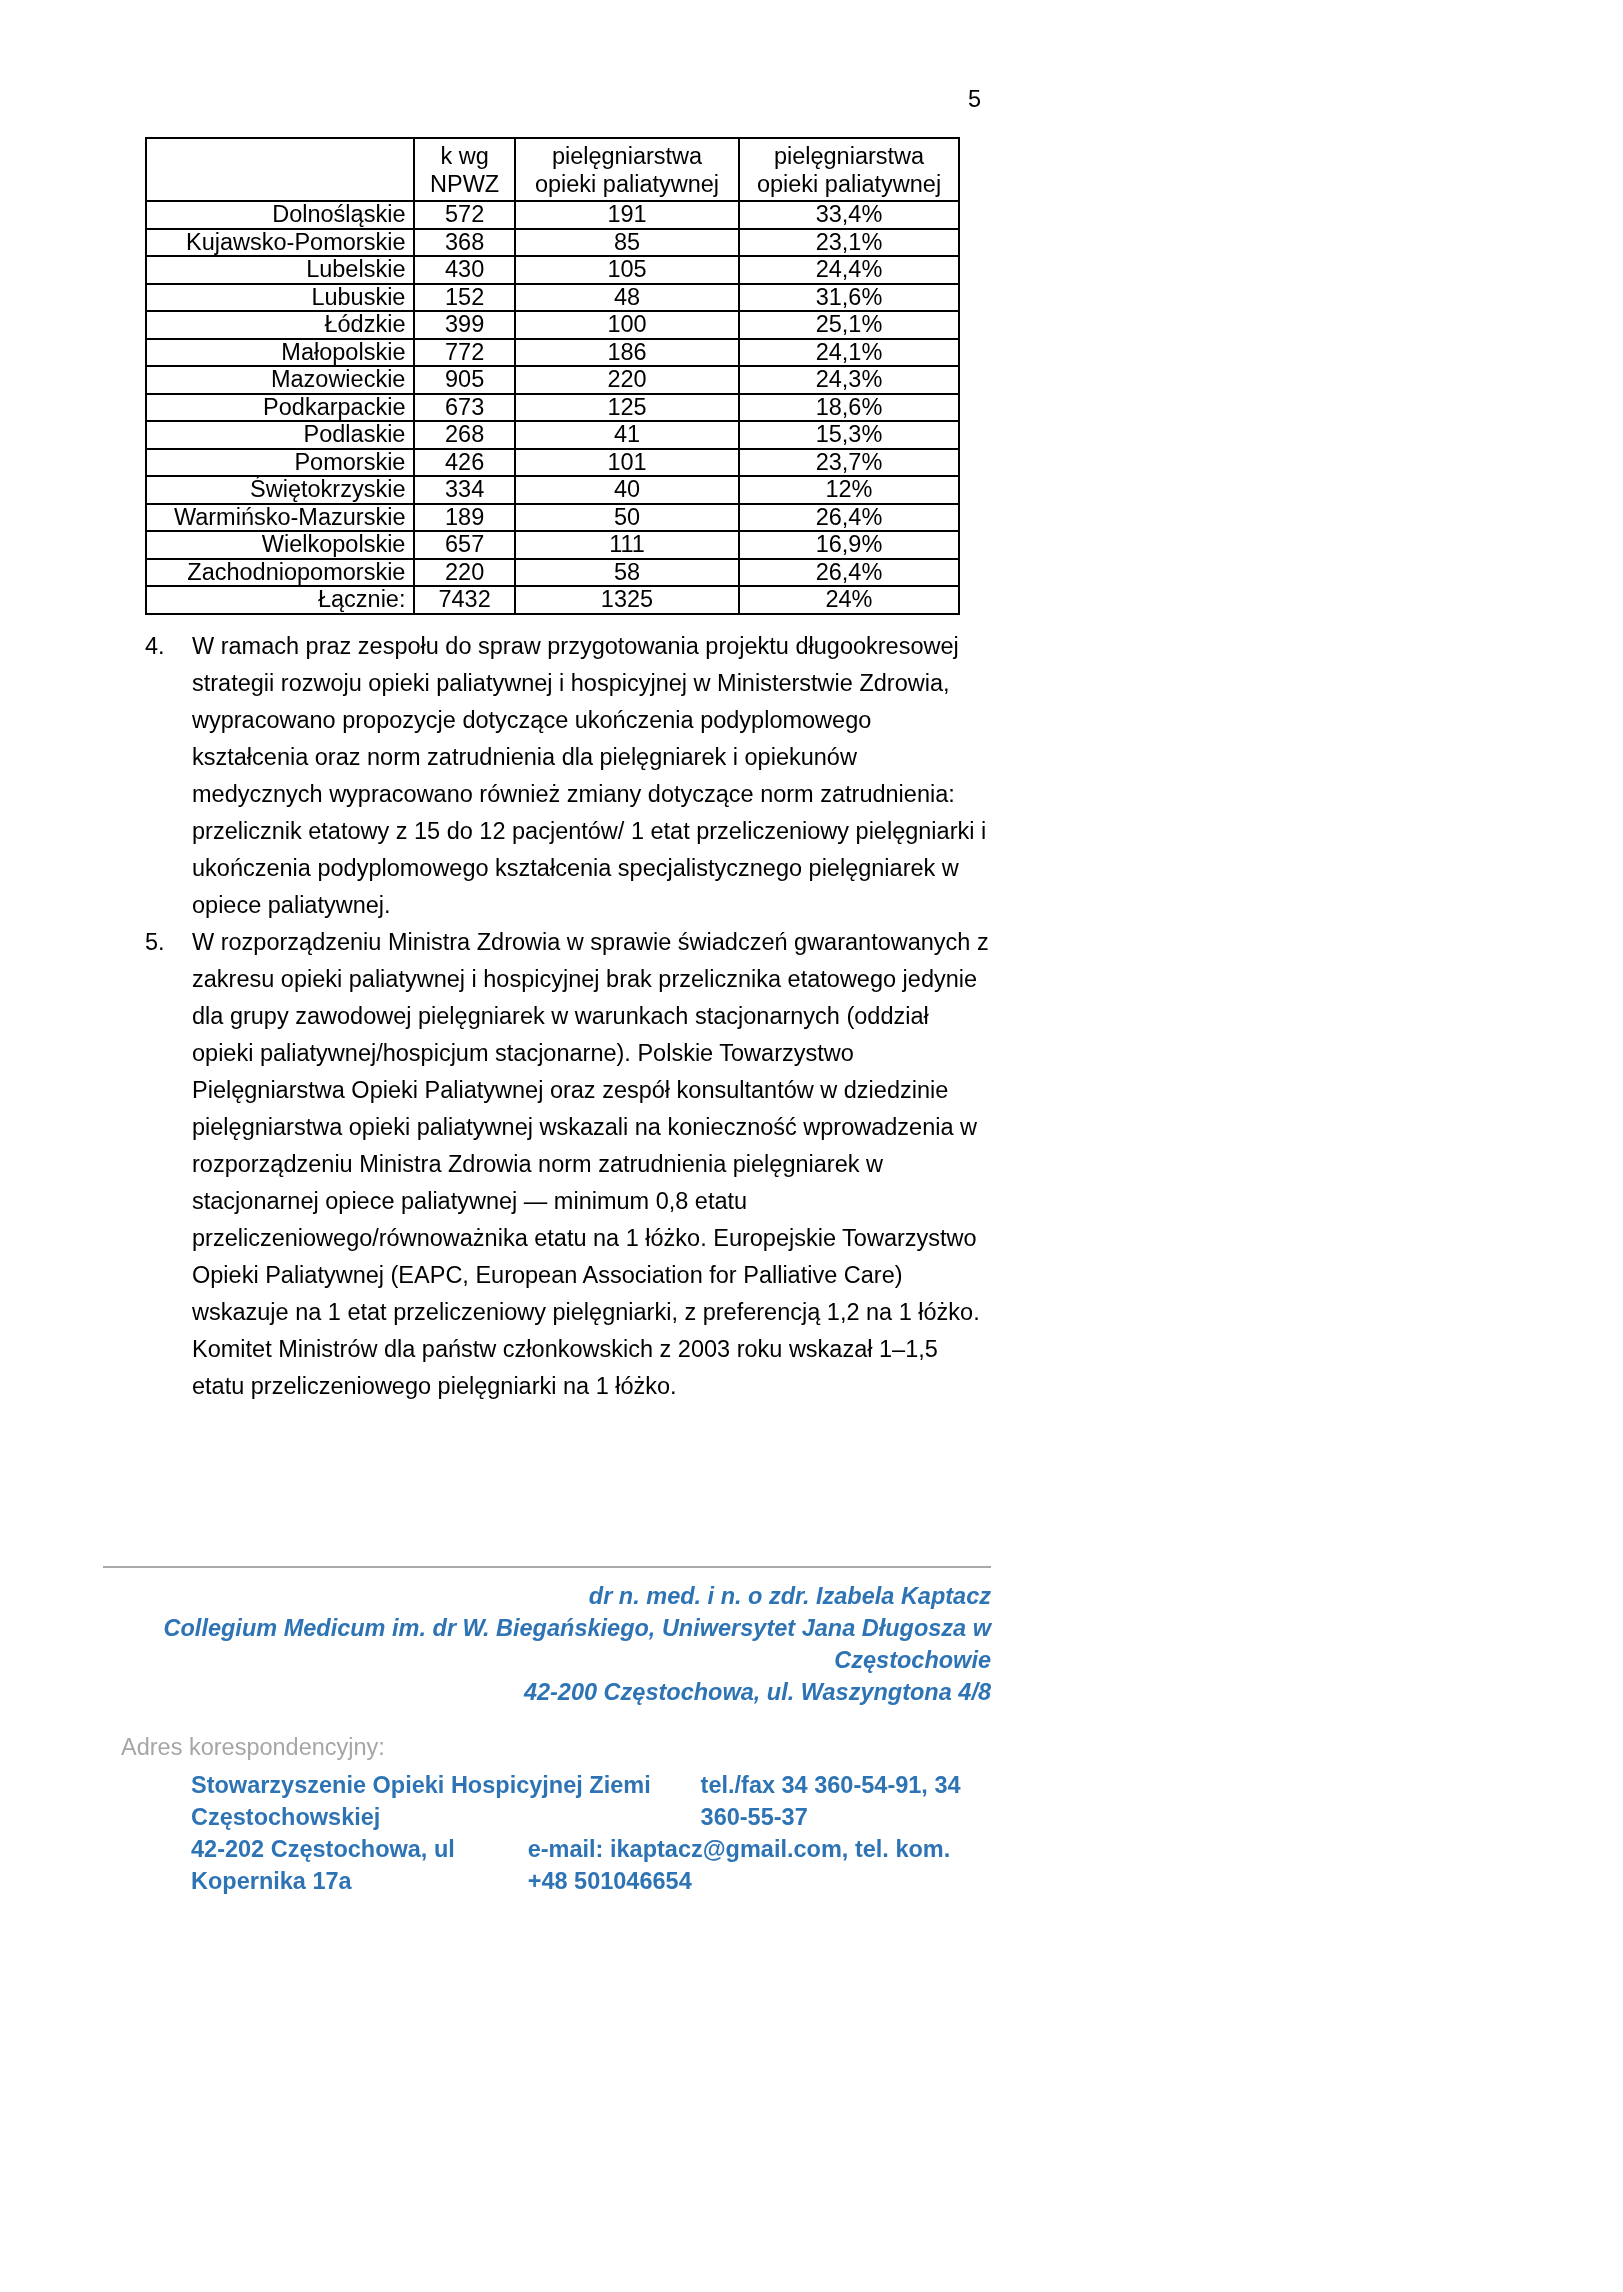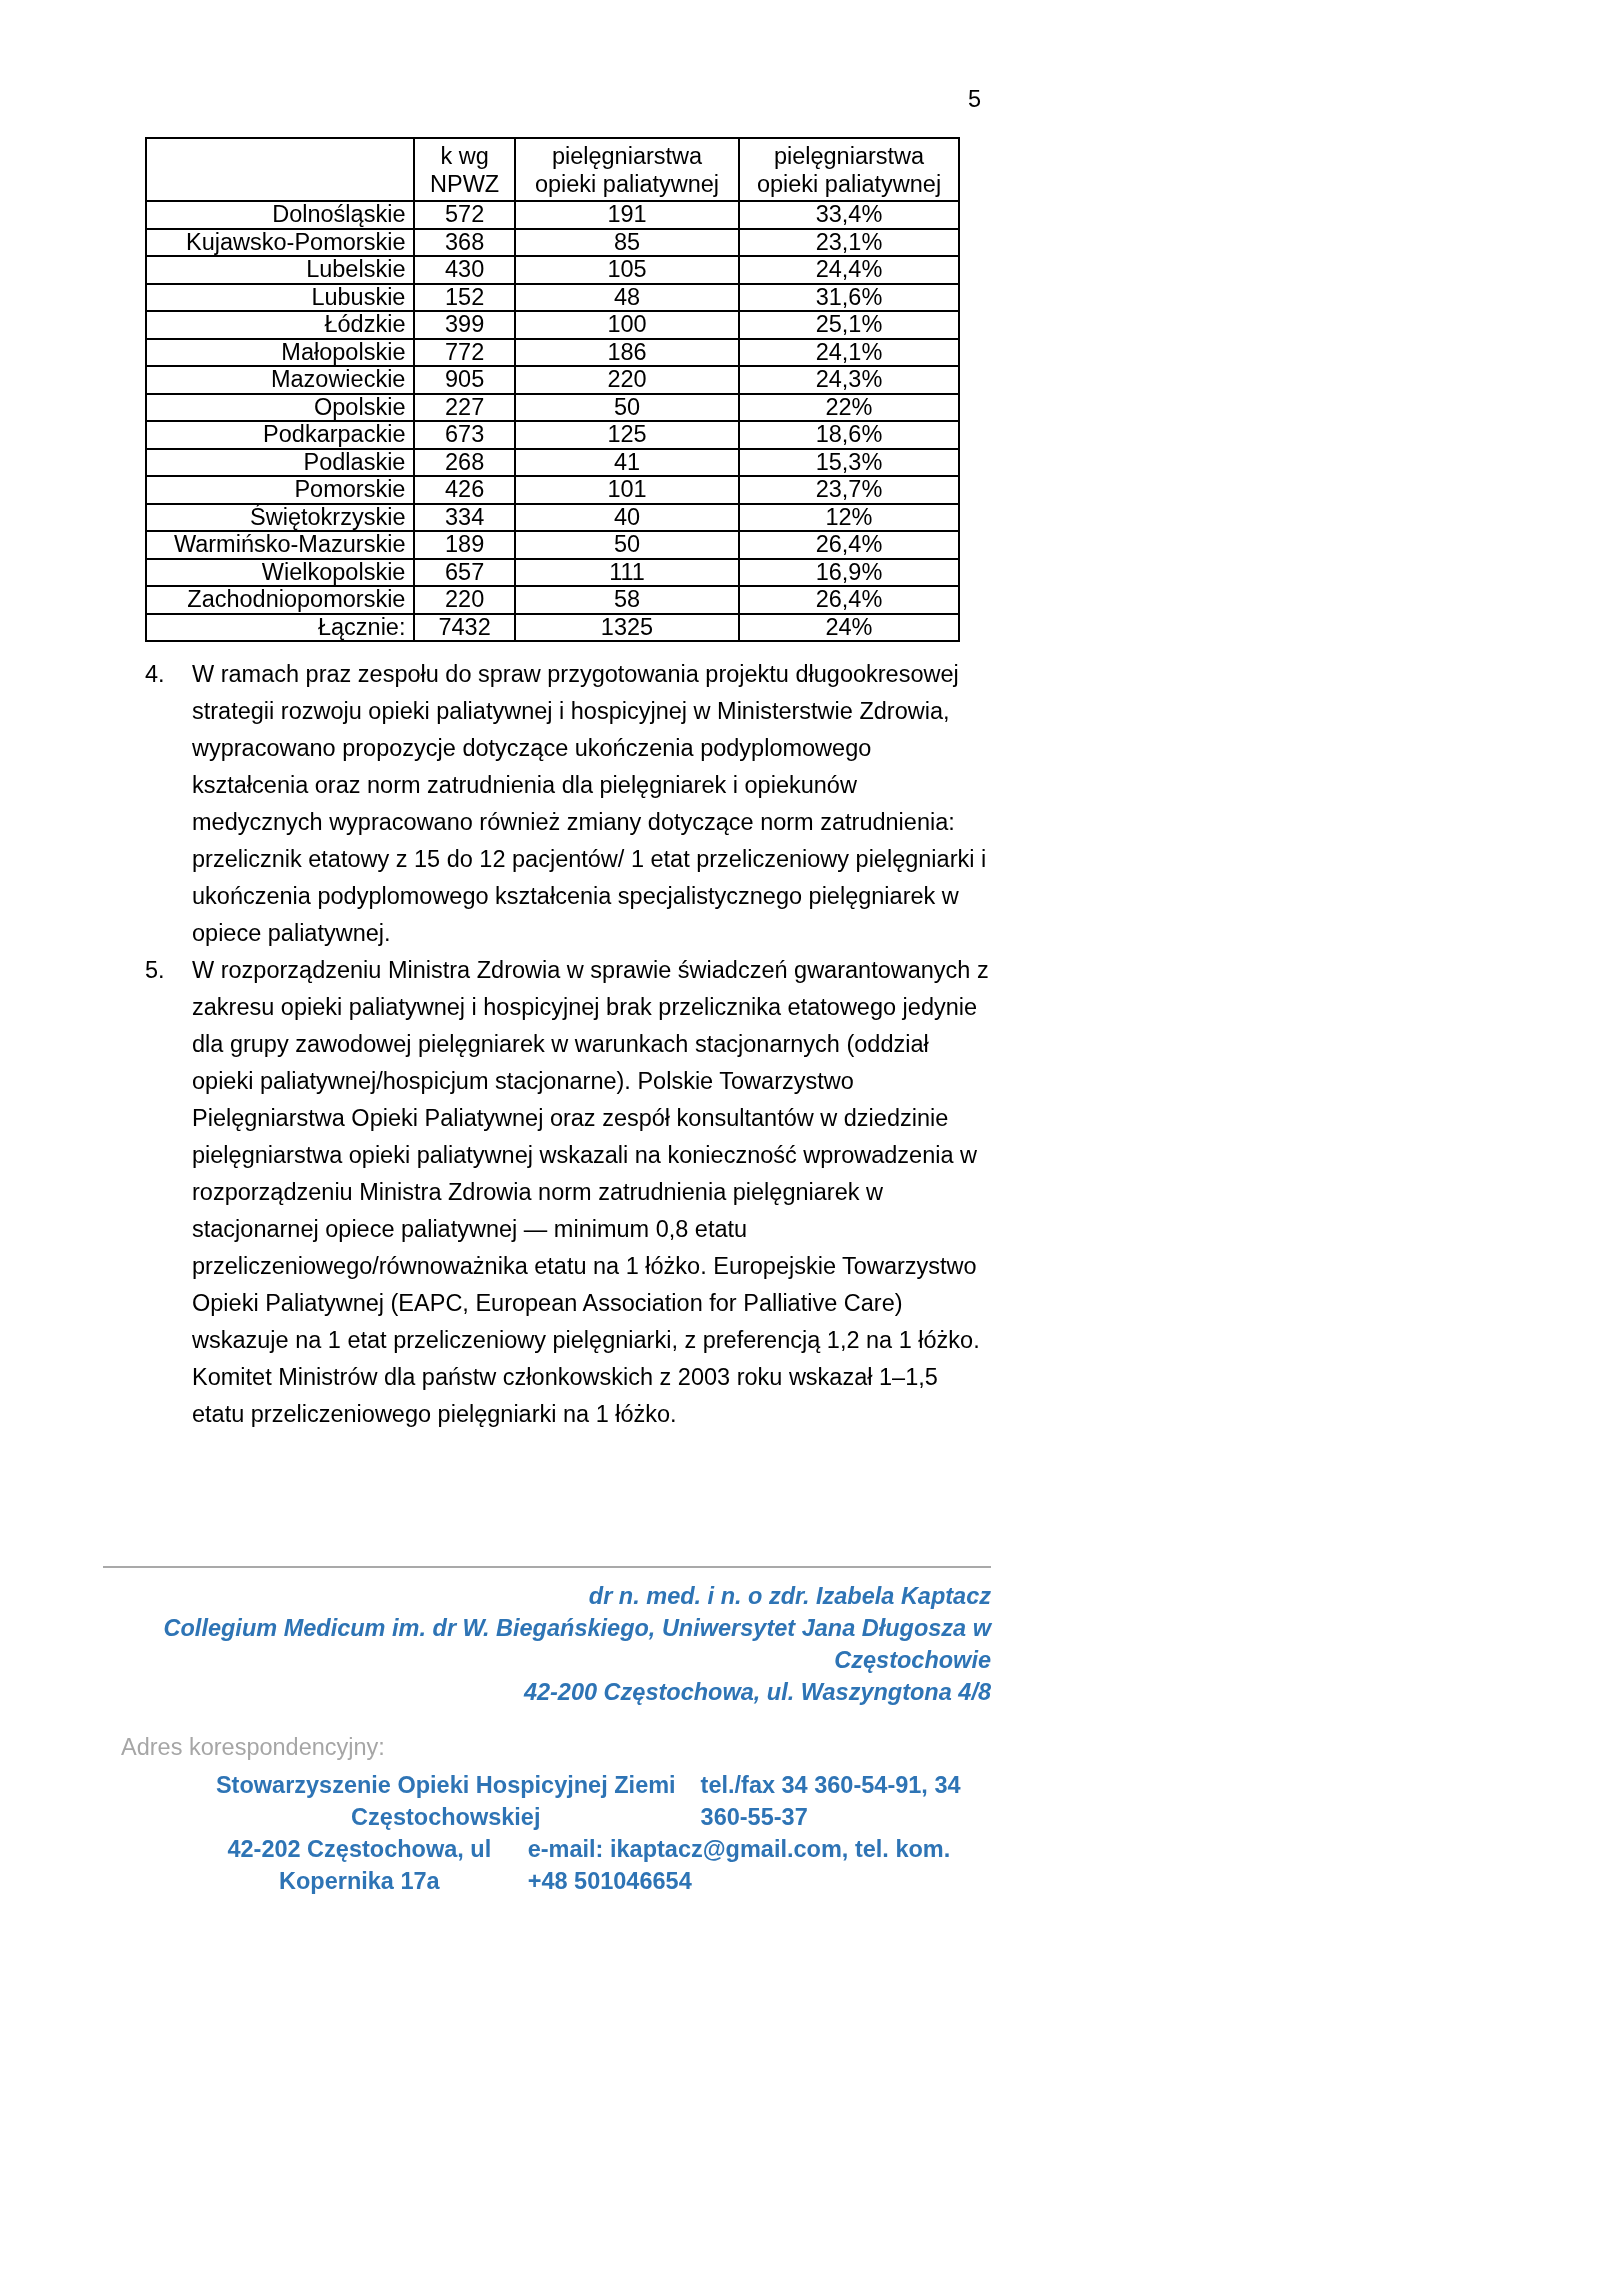--- a/index.html
+++ b/index.html
@@ -63,21 +63,21 @@
     top: 1566px;
     width: 888px;
     font-size: 23.5px;
     line-height: 32px;
   }
   .footer .rule { border-top: 2px solid #a9a9a9; margin-bottom: 11.8px; }
   .blue { color: var(--blue, #2E74B5); font-weight: bold; }
   .right { text-align: right; font-style: italic; }
   .gray { color: var(--gray, #A6A6A6); margin-top: 23.5px; margin-bottom: 5.9px; font-weight: normal; margin-left: 18px; }
   .frow { display: flex; justify-content: space-between; }
-  .frow .ind { margin-left: 88px; text-align: center; }
+  .frow .ind { margin-left: 88px; }
 </style>
 </head>
 <body>
 
 <div class="page">
 
   <div class="page-number">5</div>
 
   <div class="content">
 
@@ -136,26 +136,20 @@
             <td class="col-n">186</td>
             <td class="col-pct">24,1%</td>
           </tr>
           <tr>
             <td class="col-region">Mazowieckie</td>
             <td class="col-npwz">905</td>
             <td class="col-n">220</td>
             <td class="col-pct">24,3%</td>
           </tr>
           <tr>
-            <td class="col-region">Opolskie</td>
-            <td class="col-npwz">227</td>
-            <td class="col-n">50</td>
-            <td class="col-pct">22%</td>
-          </tr>
-          <tr>
             <td class="col-region">Podkarpackie</td>
             <td class="col-npwz">673</td>
             <td class="col-n">125</td>
             <td class="col-pct">18,6%</td>
           </tr>
           <tr>
             <td class="col-region">Podlaskie</td>
             <td class="col-npwz">268</td>
             <td class="col-n">41</td>
             <td class="col-pct">15,3%</td>

